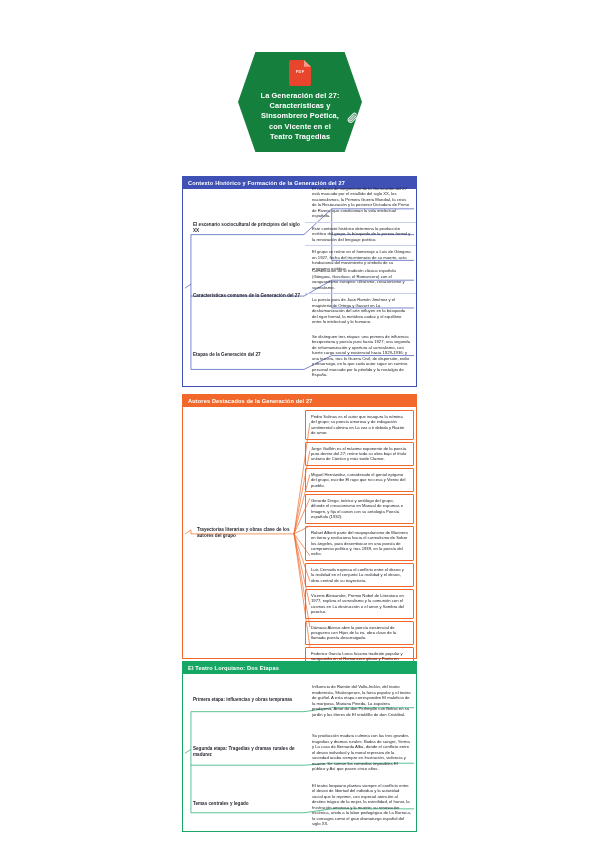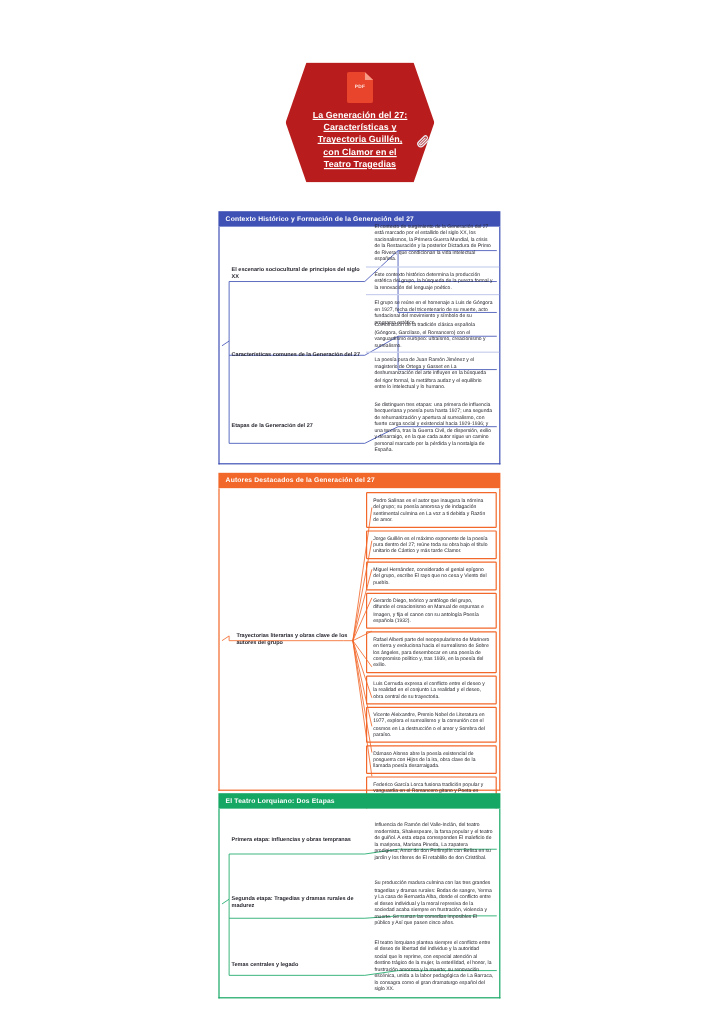--- a/index.html
+++ b/index.html
@@ -6,24 +6,24 @@
   body{
     width:599px;height:848px;background:#ffffff;
     font-family:"Liberation Sans", sans-serif;
     overflow:hidden;position:relative;
   }
   .canvas{position:absolute;inset:0;}
 
   
   .title-node{
     position:absolute;left:238px;top:52px;width:124px;height:100px;
-    background:#b91c1c;color:#ffffff;
+    background:#15803d;color:#ffffff;
     clip-path:polygon(14% 0,86% 0,100% 50%,86% 100%,14% 100%,0 50%);
     display:flex;flex-direction:column;align-items:center;
-    justify-content:flex-start;padding-top:8px;box-sizing:border-box;text-decoration:underline;
+    justify-content:flex-start;padding-top:8px;box-sizing:border-box;
   }
   .pdf-icon{position:relative;width:22px;height:26px;margin-bottom:5px;}
   .pdf-icon .sheet{
     position:absolute;inset:0;background:#e8452c;border-radius:2px;
     clip-path:polygon(0 0,68% 0,100% 26%,100% 100%,0 100%);
   }
   .pdf-icon .fold{
     position:absolute;right:0;top:0;width:32%;height:26%;
     background:#f79b86;clip-path:polygon(0 0,100% 100%,0 100%);
   }
@@ -92,22 +92,22 @@
 
   <div class="title-node">
     <div class="pdf-icon">
       <div class="sheet"></div>
       <div class="fold"></div>
       <div class="lbl">PDF</div>
     </div>
     <div class="title-text">
       <div>La Generación del 27:</div>
       <div>Características y</div>
-      <div>Trayectoria Guillén,</div>
-      <div>con Clamor en el</div>
+      <div>Sinsombrero Poética,</div>
+      <div>con Vicente en el</div>
       <div>Teatro Tragedias</div>
     </div>
   </div>
 
   <svg class="clip-icon" viewBox="0 0 24 24" fill="none" stroke="currentColor" stroke-width="2" stroke-linecap="round" stroke-linejoin="round">
     <path d="M21 9.5l-9.2 9.2a4.5 4.5 0 0 1-6.4-6.4L14 3.7a3 3 0 0 1 4.2 4.2L9.3 16.8a1.5 1.5 0 0 1-2.1-2.1l8.1-8.1"></path>
   </svg>
 
   <div class="section sec-blue" style="top:176px;">
     <div class="sec-head">Contexto Histórico y Formación de la Generación del 27</div>

